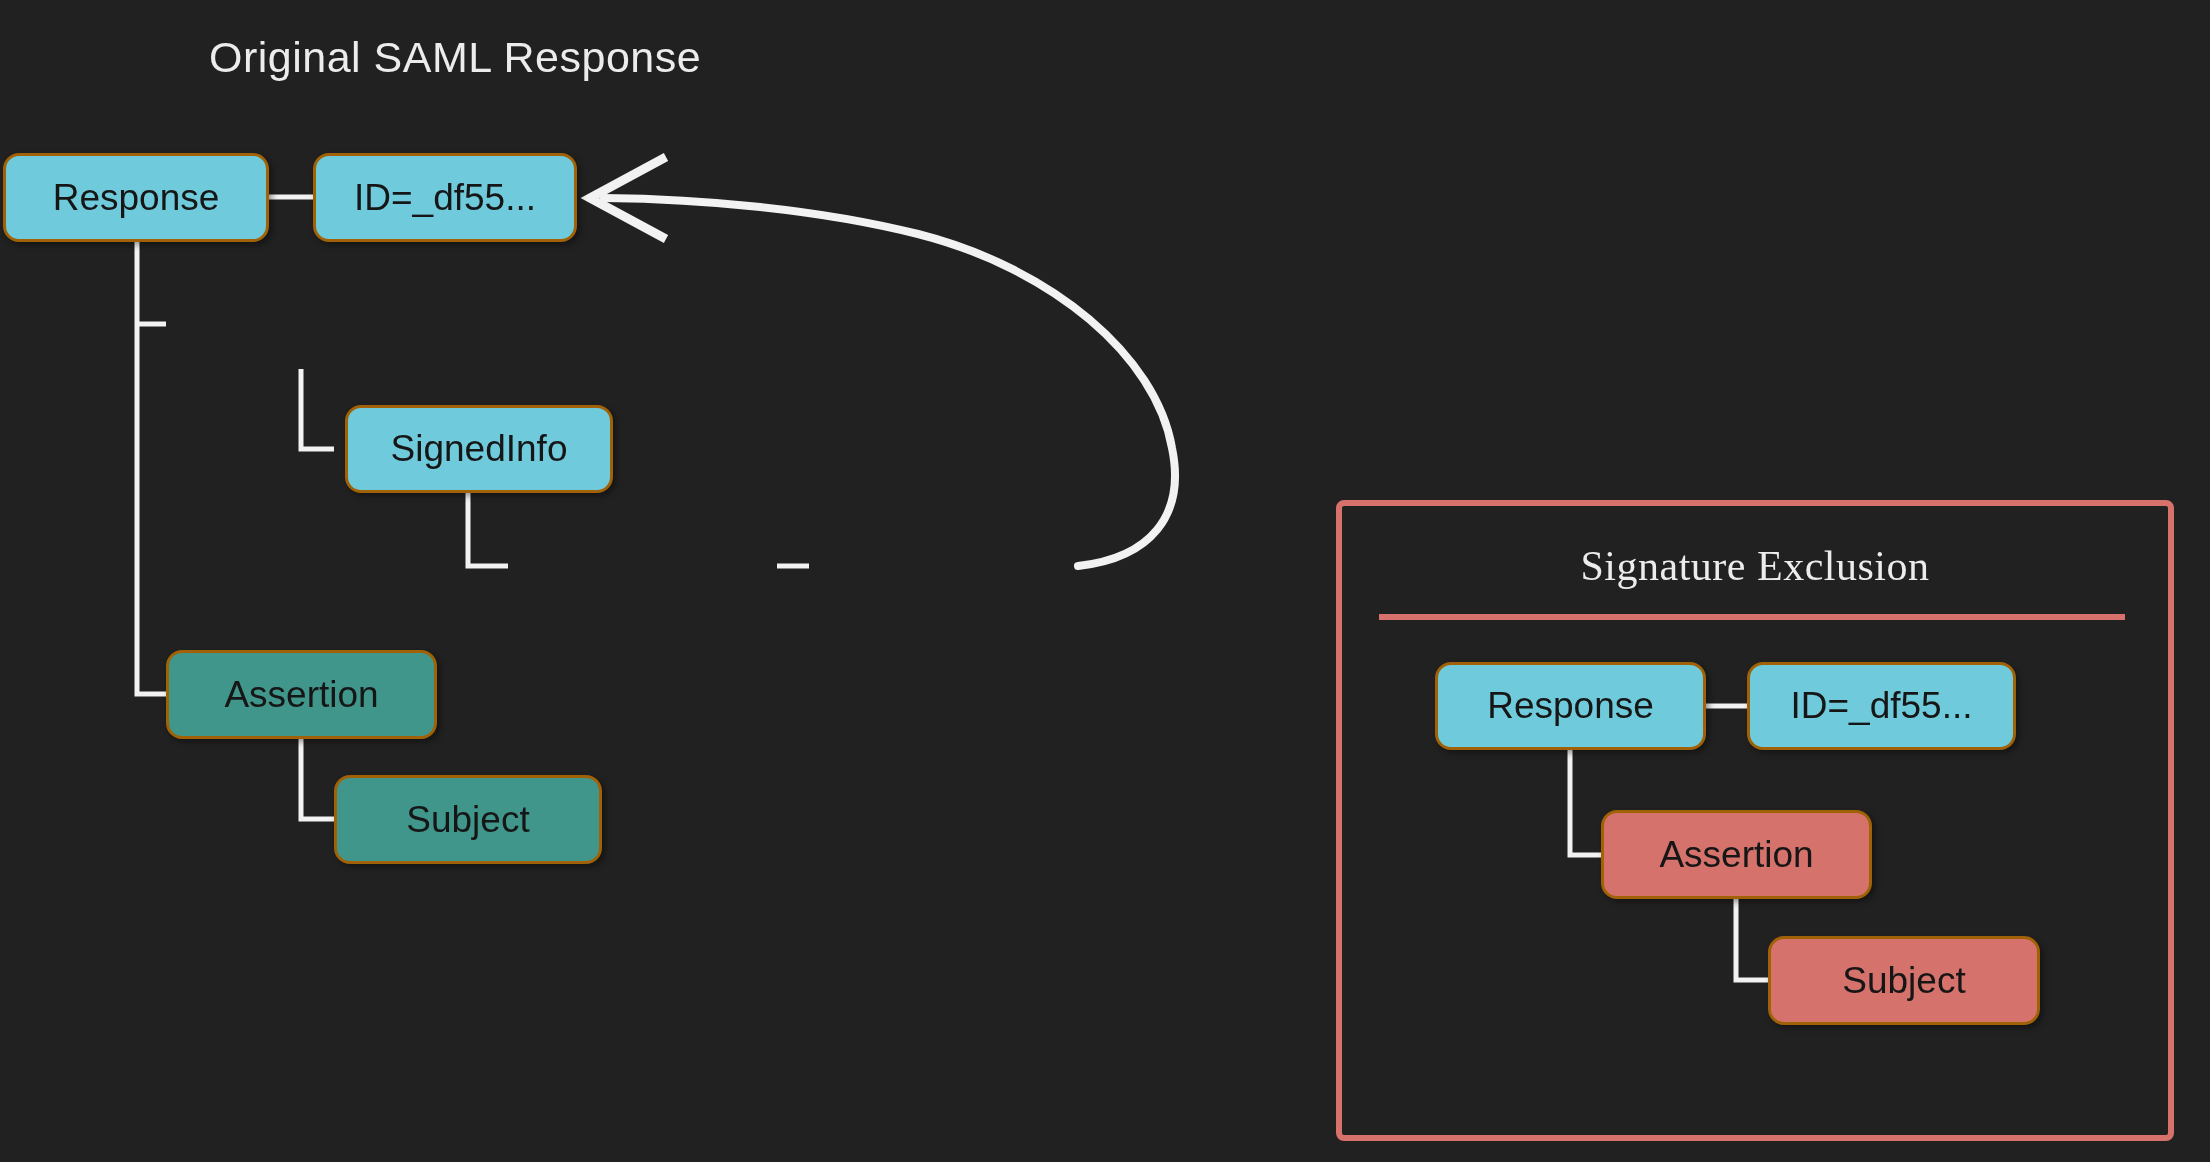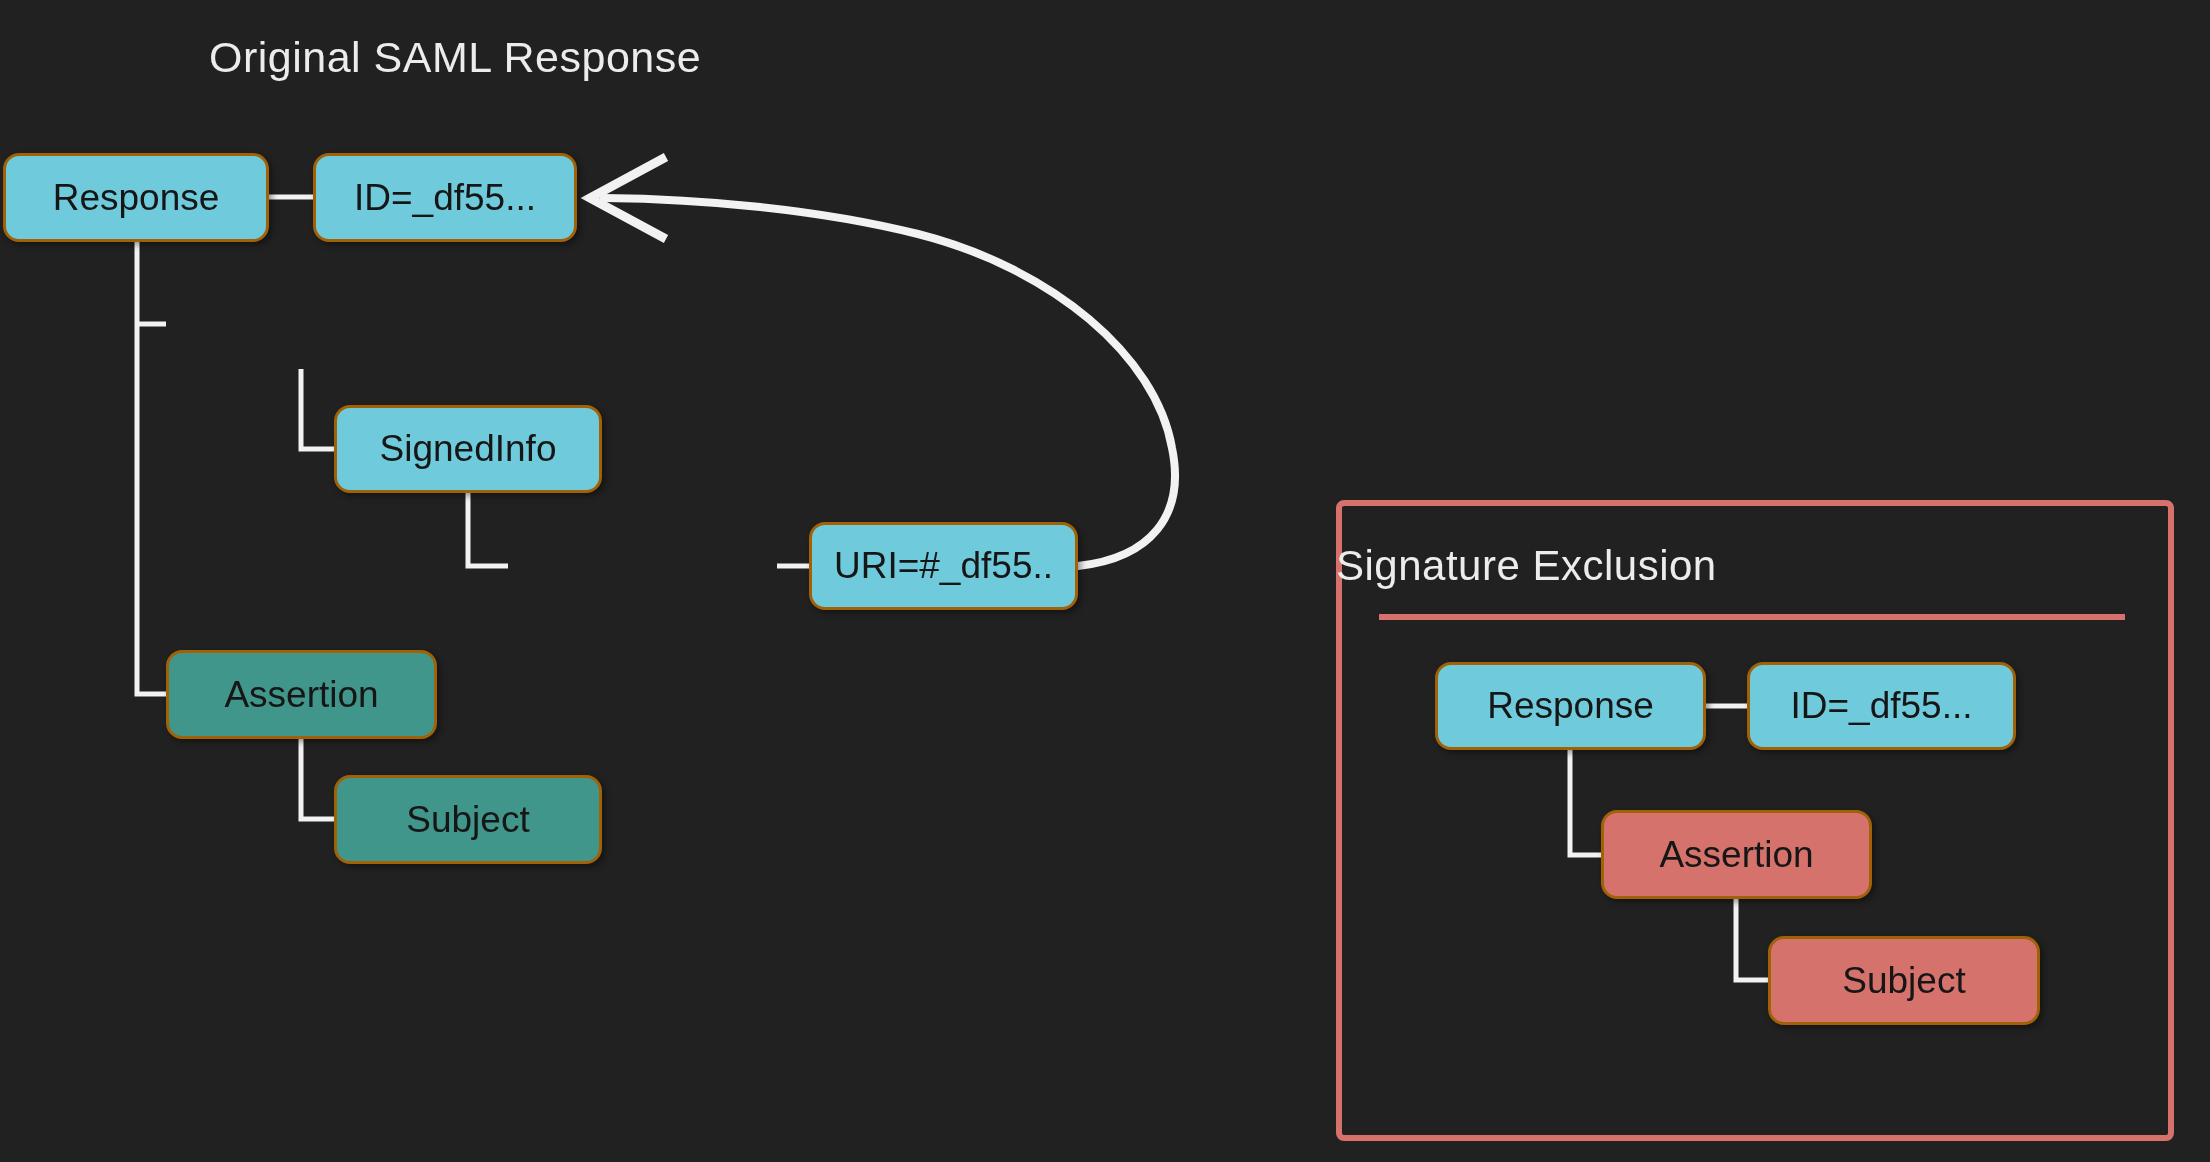--- a/index.html
+++ b/index.html
@@ -45,24 +45,25 @@
     width: 838px; height: 641px;
     box-sizing: border-box;
     border: 6px solid var(--salmon, #D6726B);
     border-radius: 8px;
     background: transparent;
   }
   .panel-title {
     position: absolute;
     left: 1336px; top: 542px;
     width: 838px;
-    text-align: left;
+    text-align: center;
     color: var(--title-text, #ECECEC);
     font-size: 42px;
     letter-spacing: 0.5px;
+    font-family: Liberation Serif, serif;
   }
   .panel-underline {
     position: absolute;
     left: 1379px; top: 614px;
     width: 746px; height: 6px;
     background: var(--salmon, #D6726B);
   }
   svg.wires {
     position: absolute;
     left: 0; top: 0;
@@ -93,22 +94,21 @@
     <path d="M1736 899 V980 H1768" stroke-width="5"></path>
 
     <path d="M1078 566 C1150 558 1186 516 1172 448 C1156 356 1052 268 918 234 C818 209 702 199 604 198" stroke-width="8" stroke-linecap="round"></path>
     <path d="M666 157 L590 198 L666 239" stroke-width="9" stroke-linejoin="miter"></path>
   </svg>
 
   <div class="diagram-title" style="left:209px; top:33px;">Original SAML Response</div>
 
   <div class="node blue" style="left:3px;   top:153px; width:266px; height:89px;">Response</div>
   <div class="node blue" style="left:313px; top:153px; width:264px; height:89px;">ID=_df55...</div>
-  <div class="node blue" style="left:334px; top:405px; width:268px; height:88px;">SignedInfo</div>
-  <div class="node blue" style="left:809px; top:522px; width:269px; height:88px;">URI=#_df55..</div>
+  <div class="node blue" style="left:345px; top:405px; width:268px; height:88px;">SignedInfo</div>
   <div class="node teal" style="left:166px; top:650px; width:271px; height:89px;">Assertion</div>
   <div class="node teal" style="left:334px; top:775px; width:268px; height:89px;">Subject</div>
 
   <div class="panel"></div>
   <div class="panel-title">Signature Exclusion</div>
   <div class="panel-underline"></div>
 
   <div class="node blue" style="left:1435px; top:662px; width:271px; height:88px;">Response</div>
   <div class="node blue" style="left:1747px; top:662px; width:269px; height:88px;">ID=_df55...</div>
   <div class="node red" style="left:1601px; top:810px; width:271px; height:89px;">Assertion</div>

